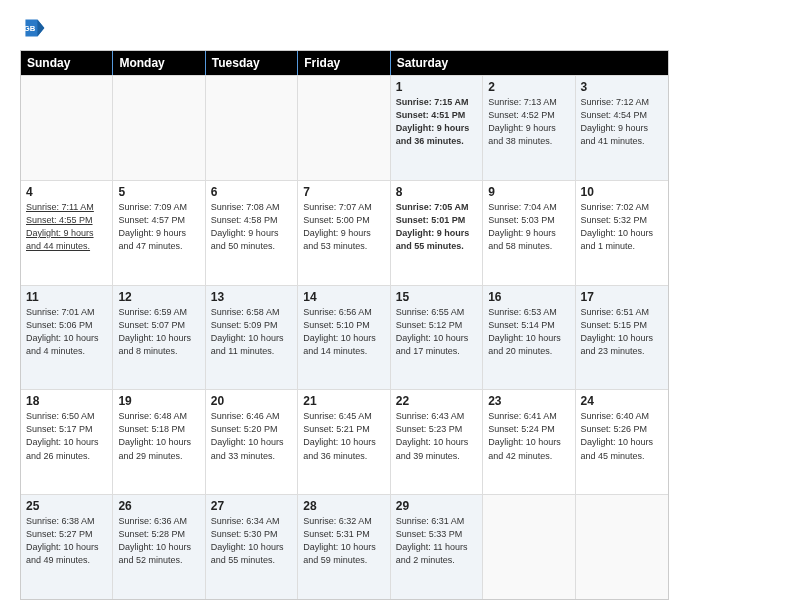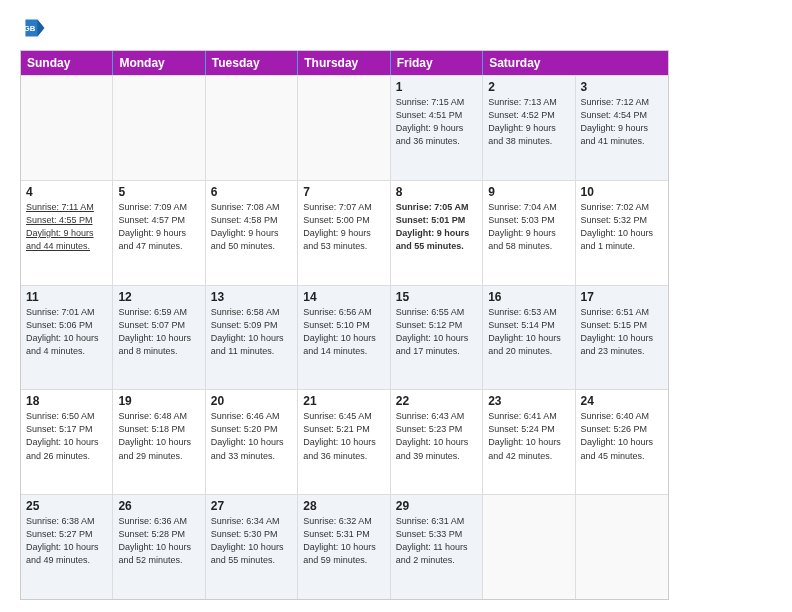--- a/index.html
+++ b/index.html
@@ -40,21 +40,22 @@
 
     .calendar {
       flex: 1;
       display: flex;
       flex-direction: column;
       border: 1px solid #ccc;
     }
     .cal-header-row {
       display: grid;
       grid-template-columns: repeat(7, 1fr);
-      background: #a21caf;
+      background: #000000;
+      text-decoration: underline;
     }
     .cal-header-cell {
       color: #fff;
       font-size: 12px;
       font-weight: bold;
       padding: 5px 6px;
       border-right: 1px solid #5599dd;
       text-align: left;
     }
     .cal-header-cell:last-child { border-right: none; }
@@ -114,33 +115,32 @@
       <div class="main-title"></div>
       <div class="subtitle"></div>
     </div>
   </div>
 
   <div class="calendar">
     <div class="cal-header-row">
     <div class="cal-header-cell">Sunday</div>
         <div class="cal-header-cell">Monday</div>
         <div class="cal-header-cell">Tuesday</div>
-        <div class="cal-header-cell">Thursday</div>
         <div class="cal-header-cell">Friday</div>
         <div class="cal-header-cell">Saturday</div>
       </div>
     <div class="cal-body">
     <div class="cal-row">
           <div class="cal-cell empty"></div>
           <div class="cal-cell empty"></div>
           <div class="cal-cell empty"></div>
           <div class="cal-cell empty"></div>
           <div class="cal-cell alt-row">
             <span class="day-num">1</span>
-            <div class="day-info" style="white-space: pre-line;">Sunrise: 7:15 AM
+            <div class="day-info" style="white-space: pre-line; font-weight: bold;">Sunrise: 7:15 AM
 Sunset: 4:51 PM
 Daylight: 9 hours
 and 36 minutes.</div>
           </div>
           <div class="cal-cell alt-row">
             <span class="day-num">2</span>
             <div class="day-info" style="white-space: pre-line;">Sunrise: 7:13 AM
 Sunset: 4:52 PM
 Daylight: 9 hours
 and 38 minutes.</div>

